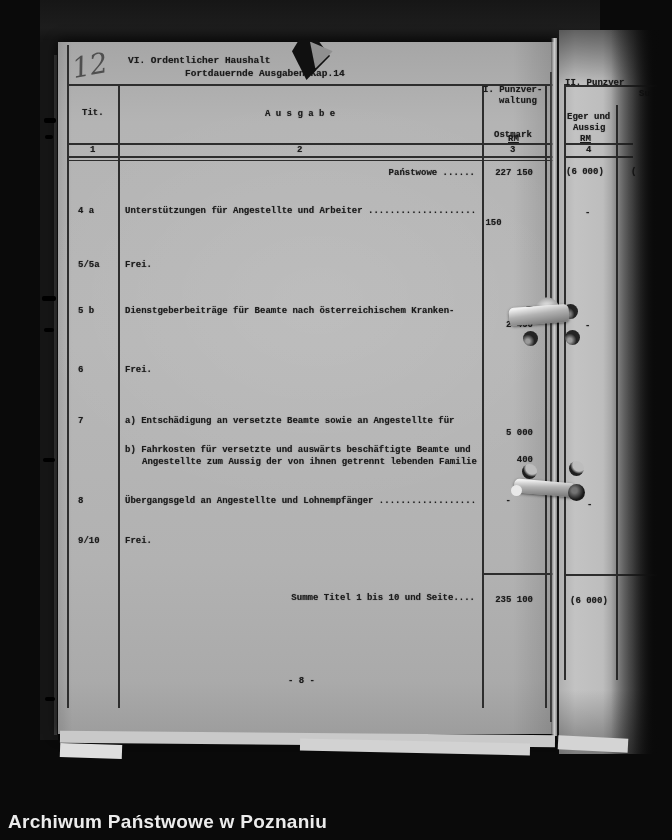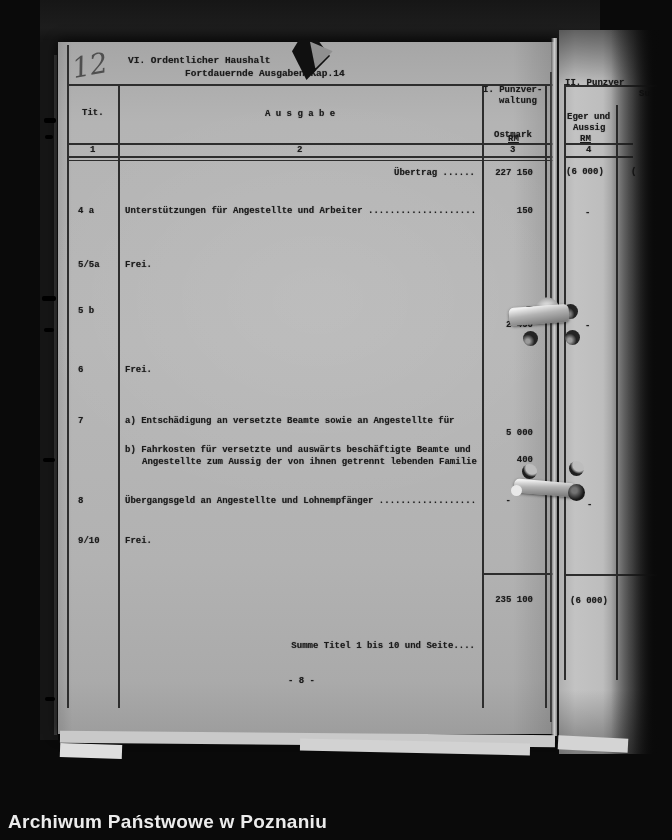--- a/index.html
+++ b/index.html
@@ -104,51 +104,52 @@
     <div class="tw" style="left:207px;top:67px;">A u s g a b e</div>
     <div class="tw" style="left:425px;top:43px;">I. Punzver-</div>
     <div class="tw" style="left:441px;top:54px;">waltung</div>
     <div class="tw" style="left:436px;top:72px;margin-top:16px;">Ostmark</div>
     <div class="tw underln" style="left:450px;top:92px;">RM</div>
 
     <div class="tw" style="left:32px;top:103px;">1</div>
     <div class="tw" style="left:239px;top:103px;">2</div>
     <div class="tw" style="left:452px;top:103px;">3</div>
 
-    <div class="tw aus-r" style="top:126px;">Übertrag ......</div>
+    <div class="tw aus-r" style="top:126px;">Państwowe ......</div>
     <div class="tw amt" style="top:126px;">227 150</div>
 
     <div class="tw" style="left:20px;top:164px;">4 a</div>
     <div class="tw" style="left:67px;top:164px;">Unterstützungen für Angestellte und Arbeiter ....................</div>
-    <div class="tw amt" style="top:164px;">150</div>
+    <div class="tw amt" style="top:176px;text-align:center;">150</div>
 
     <div class="tw" style="left:20px;top:218px;">5/5a</div>
     <div class="tw" style="left:67px;top:218px;">Frei.</div>
 
     <div class="tw" style="left:20px;top:264px;">5 b</div>
+    <div class="tw" style="left:67px;top:264px;">Dienstgeberbeiträge für Beamte nach österreichischem Kranken-</div>
     <div class="tw amt" style="top:278px;">2 400</div>
 
     <div class="tw" style="left:20px;top:323px;">6</div>
     <div class="tw" style="left:67px;top:323px;">Frei.</div>
 
     <div class="tw" style="left:20px;top:374px;">7</div>
     <div class="tw" style="left:67px;top:374px;">a) Entschädigung an versetzte Beamte sowie an Angestellte für</div>
     <div class="tw amt" style="top:386px;">5 000</div>
     <div class="tw" style="left:67px;top:403px;">b) Fahrkosten für versetzte und auswärts beschäftigte Beamte und</div>
     <div class="tw" style="left:84px;top:415px;">Angestellte zum Aussig der von ihnen getrennt lebenden Familie</div>
     <div class="tw amt" style="top:413px;">400</div>
 
     <div class="tw" style="left:20px;top:454px;">8</div>
     <div class="tw" style="left:67px;top:454px;">Übergangsgeld an Angestellte und Lohnempfänger ..................</div>
     <div class="tw amt amt-dash" style="top:454px;">-</div>
 
     <div class="tw" style="left:20px;top:494px;">9/10</div>
     <div class="tw" style="left:67px;top:494px;">Frei.</div>
 
-    <div class="tw aus-r" style="top:551px;margin-top:48px;">Summe Titel 1 bis 10 und Seite....</div>
+    <div class="tw aus-r" style="top:551px;">Summe Titel 1 bis 10 und Seite....</div>
     <div class="tw amt" style="top:553px;">235 100</div>
 
     <div class="tw" style="left:230px;top:634px;">- 8 -</div>
   </div>
 
   <div class="tear-dark"></div>
   <div class="tear-flap"></div>
 
   <div class="page-edge"></div>
   <div class="seam"></div>

